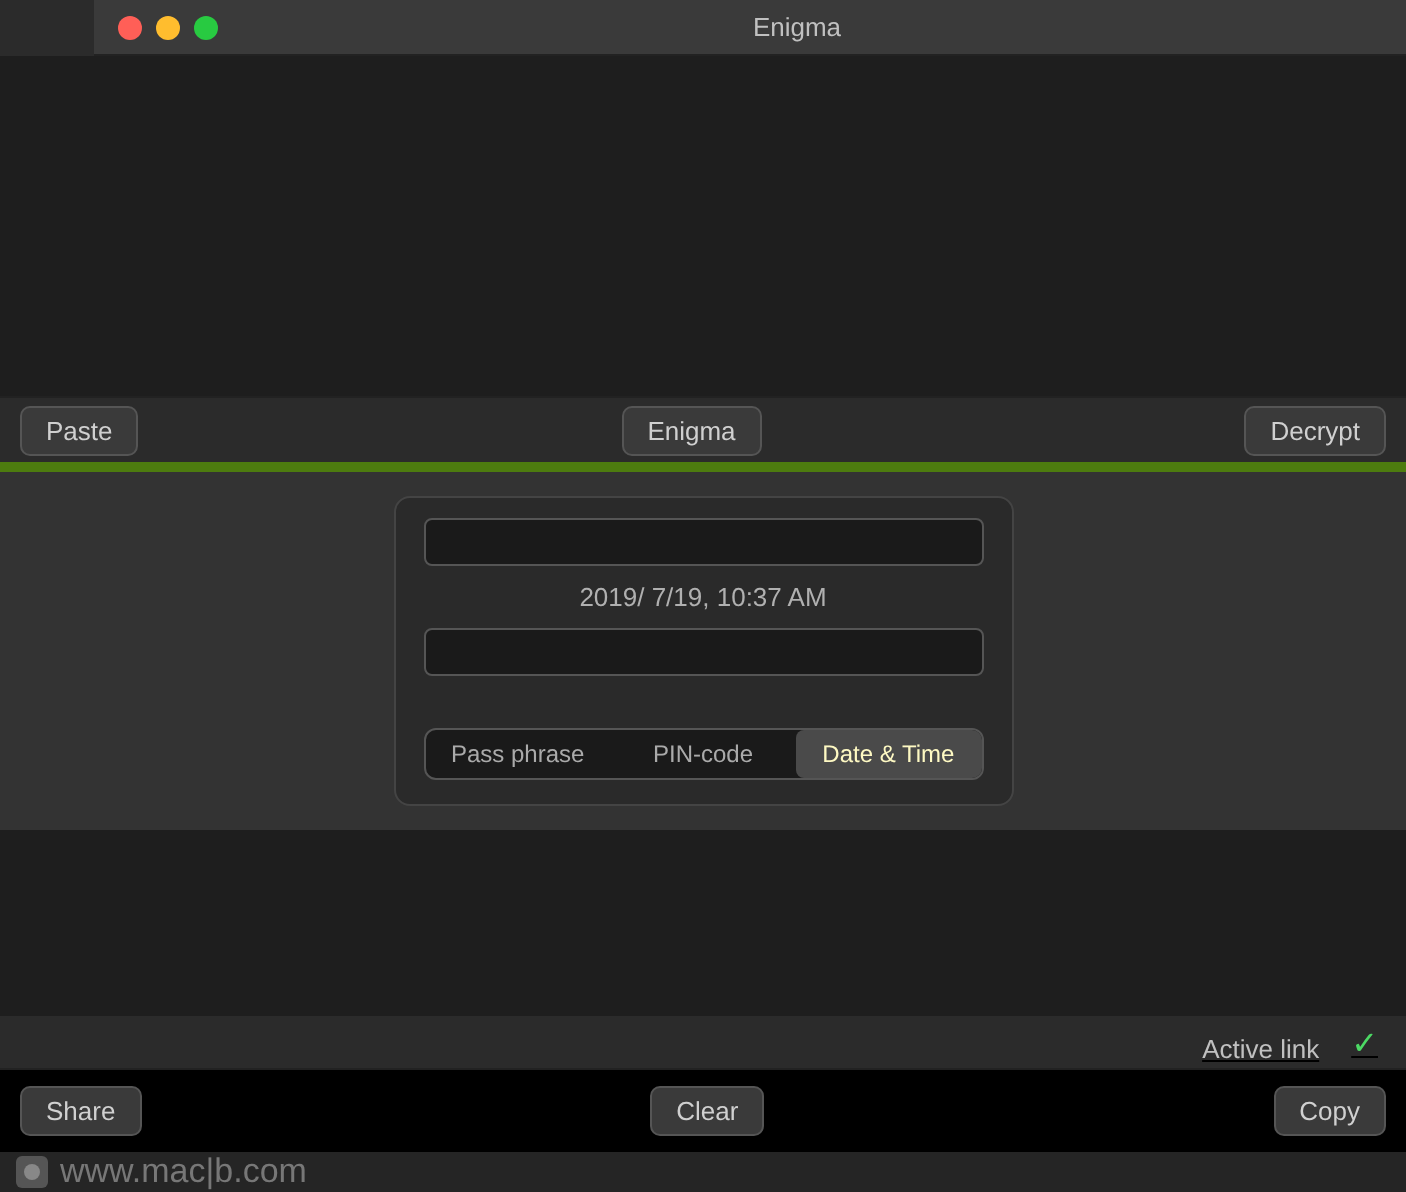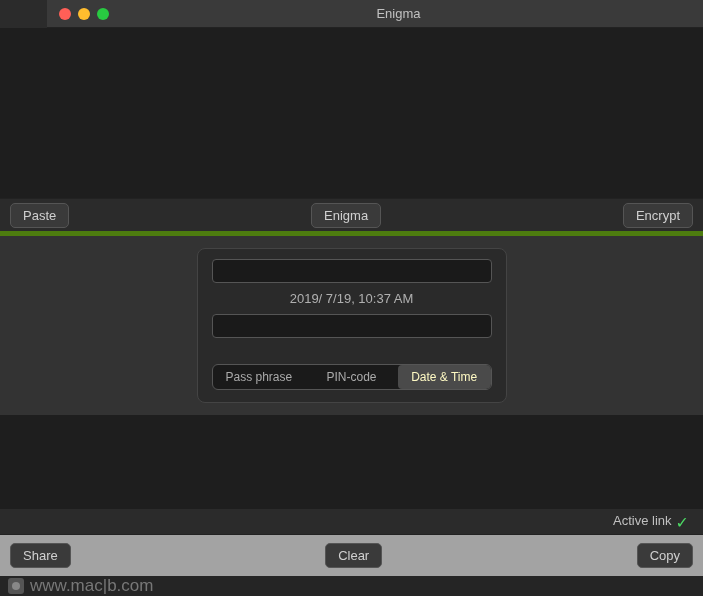--- a/index.html
+++ b/index.html
@@ -186,36 +186,37 @@
       color: #d0d0d0;
       font-size: 13px;
       padding: 10px 12px;
       resize: none;
       font-family: -apple-system, BlinkMacSystemFont, 'Helvetica Neue', monospace;
     }
 
     
     .bottom-toolbar {
       height: 42px;
-      background: #a3a3a3;
+      background: #000000;
       display: flex;
       align-items: center;
       justify-content: space-between;
       padding: 0 10px;
       border-top: 1px solid #222;
     }
 
     
     .active-link-row {
       display: flex;
       justify-content: flex-end;
-      align-items: flex-start;
+      align-items: flex-end;
       padding: 4px 14px 2px;
       background: #2b2b2b;
-      gap: 4px;
+      gap: 16px;
+      text-decoration: underline;
     }
 
     .active-link-label {
       font-size: 13px;
       color: #c0c0c0;
     }
 
     .checkmark {
       color: #4cd964;
       font-size: 16px;
@@ -277,21 +278,21 @@
 
 <div class="main-container">
 
   <div class="top-section">
     <textarea class="text-area-top" style=""></textarea>
   </div>
 
   <div class="top-toolbar">
     <button class="btn">Paste</button>
     <button class="btn btn-decrypt">Enigma</button>
-    <button class="btn">Encrypt</button>
+    <button class="btn">Decrypt</button>
   </div>
 
   <div class="middle-section">
     <div class="passphrase-panel">
       <div class="pp-input-top"></div>
       <div class="pp-date-text">2019/  7/19, 10:37 AM</div>
       <div class="pp-input-bottom"></div>
       <div class="pp-tabs">
         <button class="pp-tab">Pass phrase</button>
         <button class="pp-tab">PIN-code</button>

